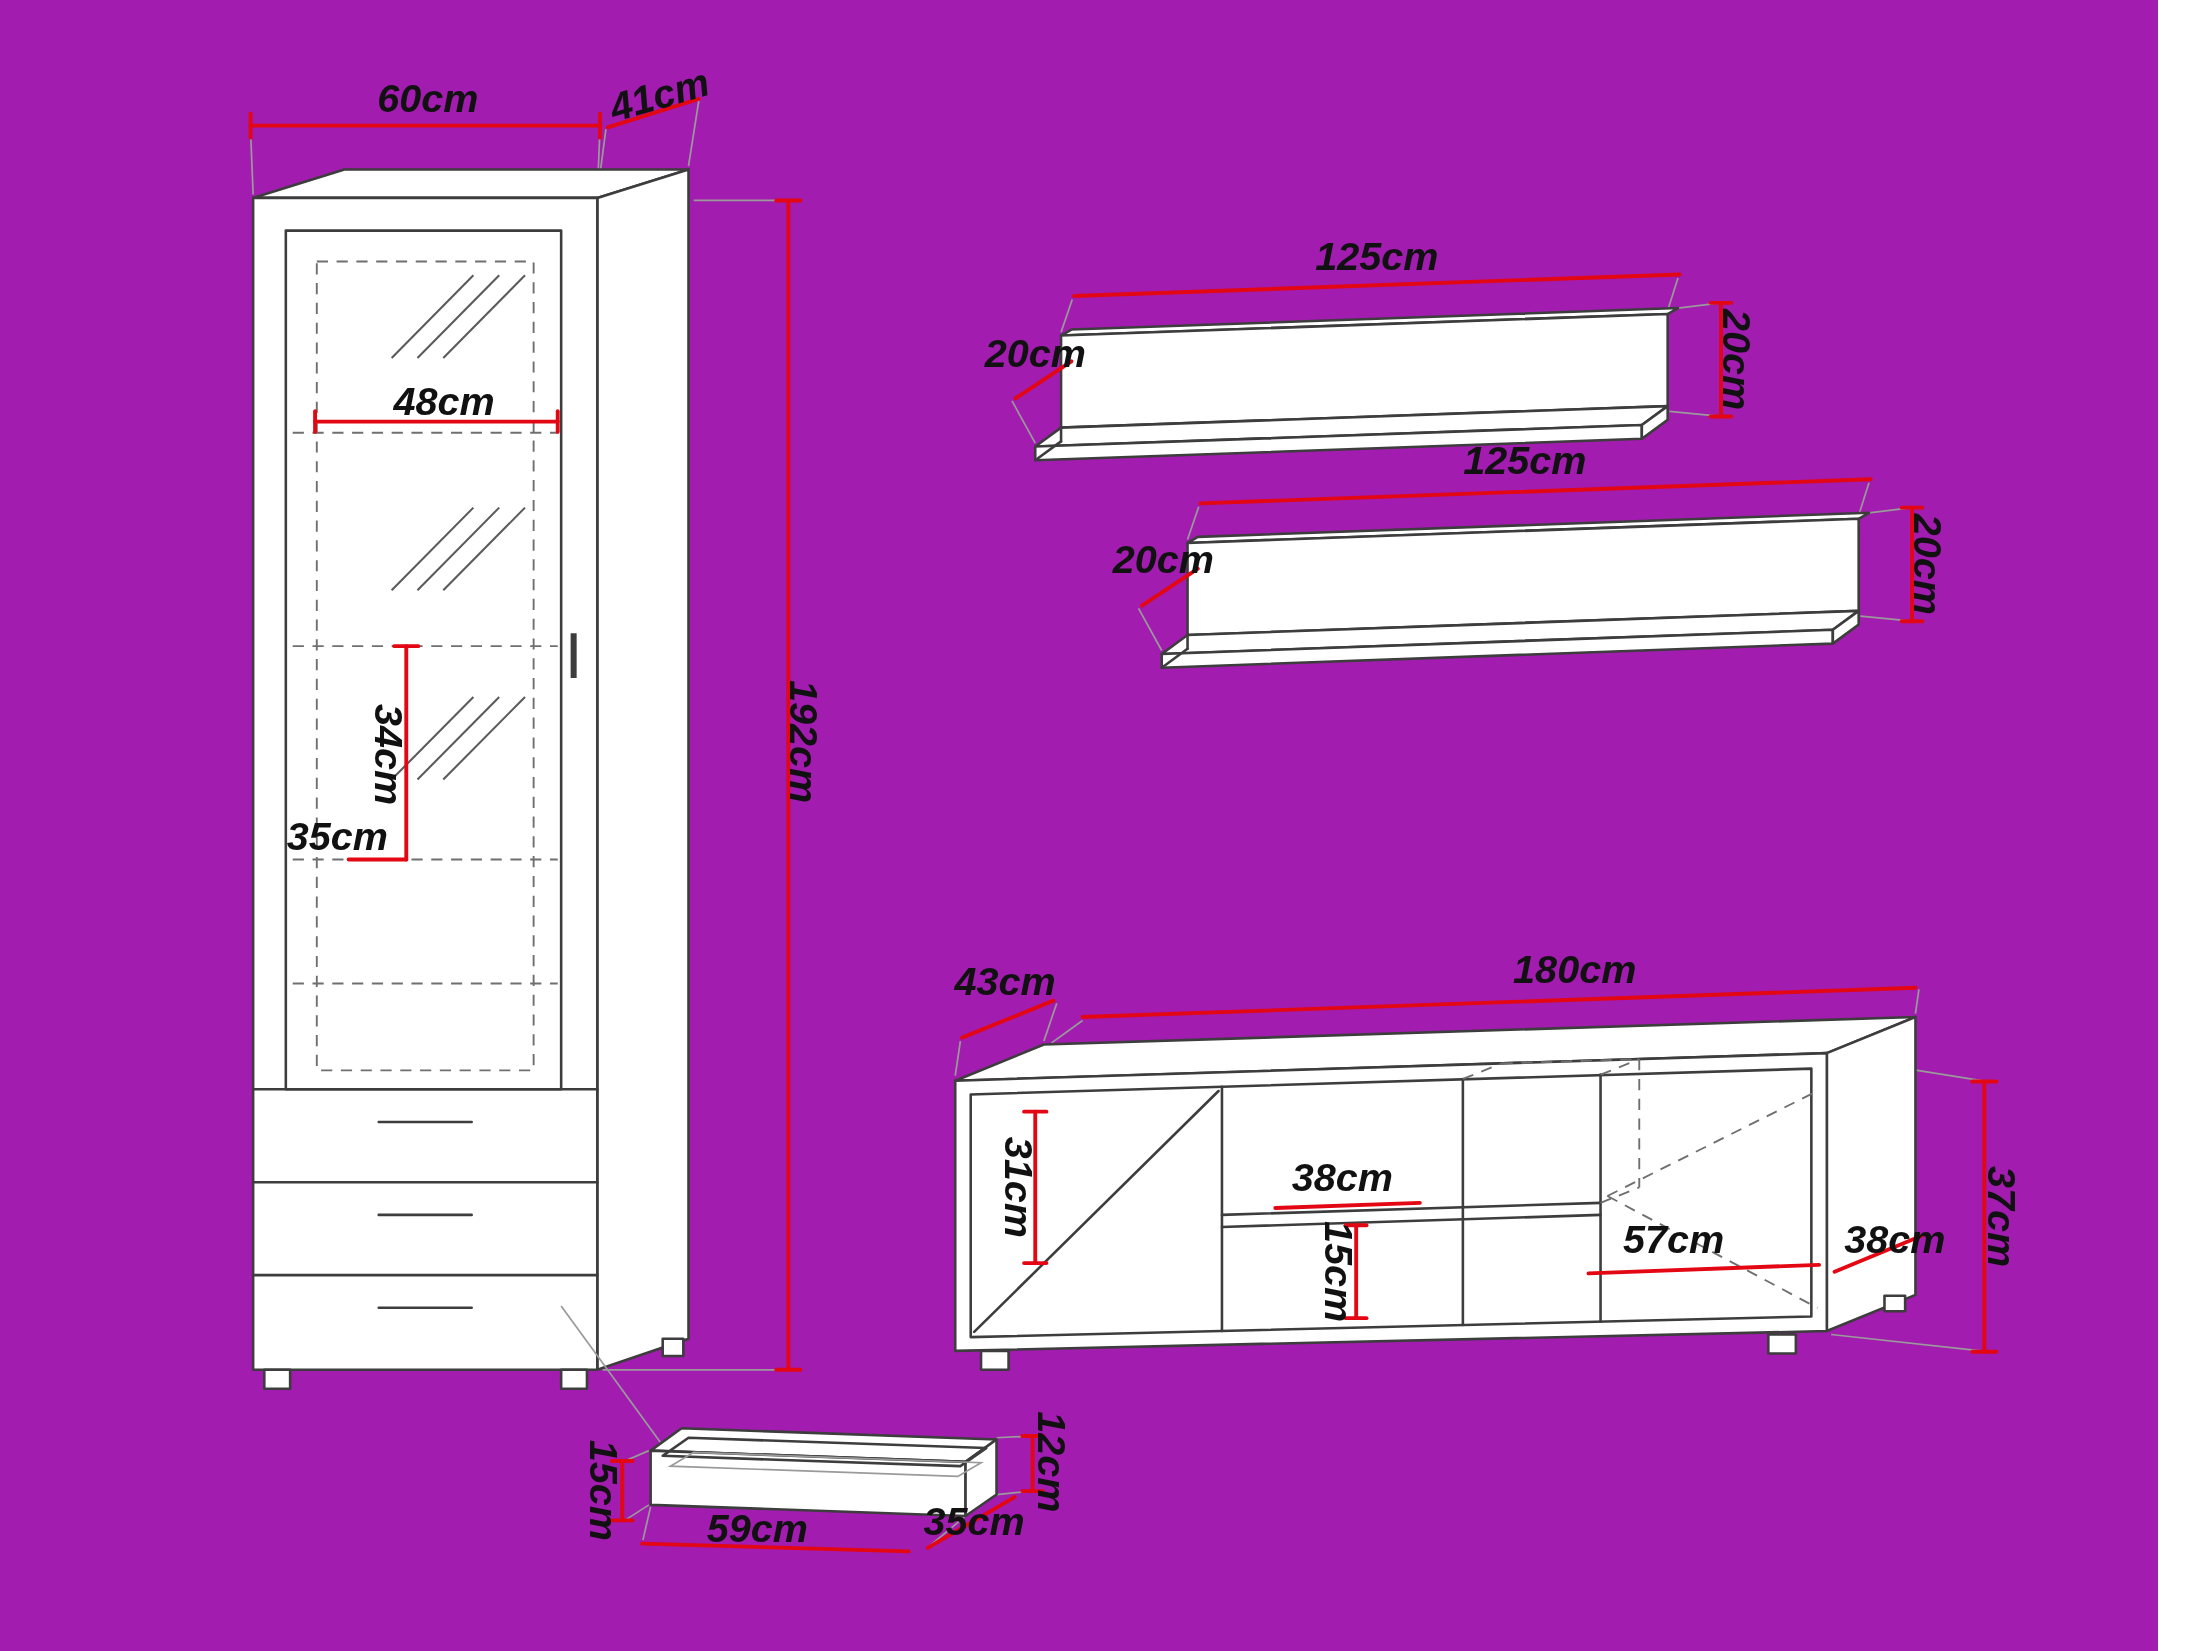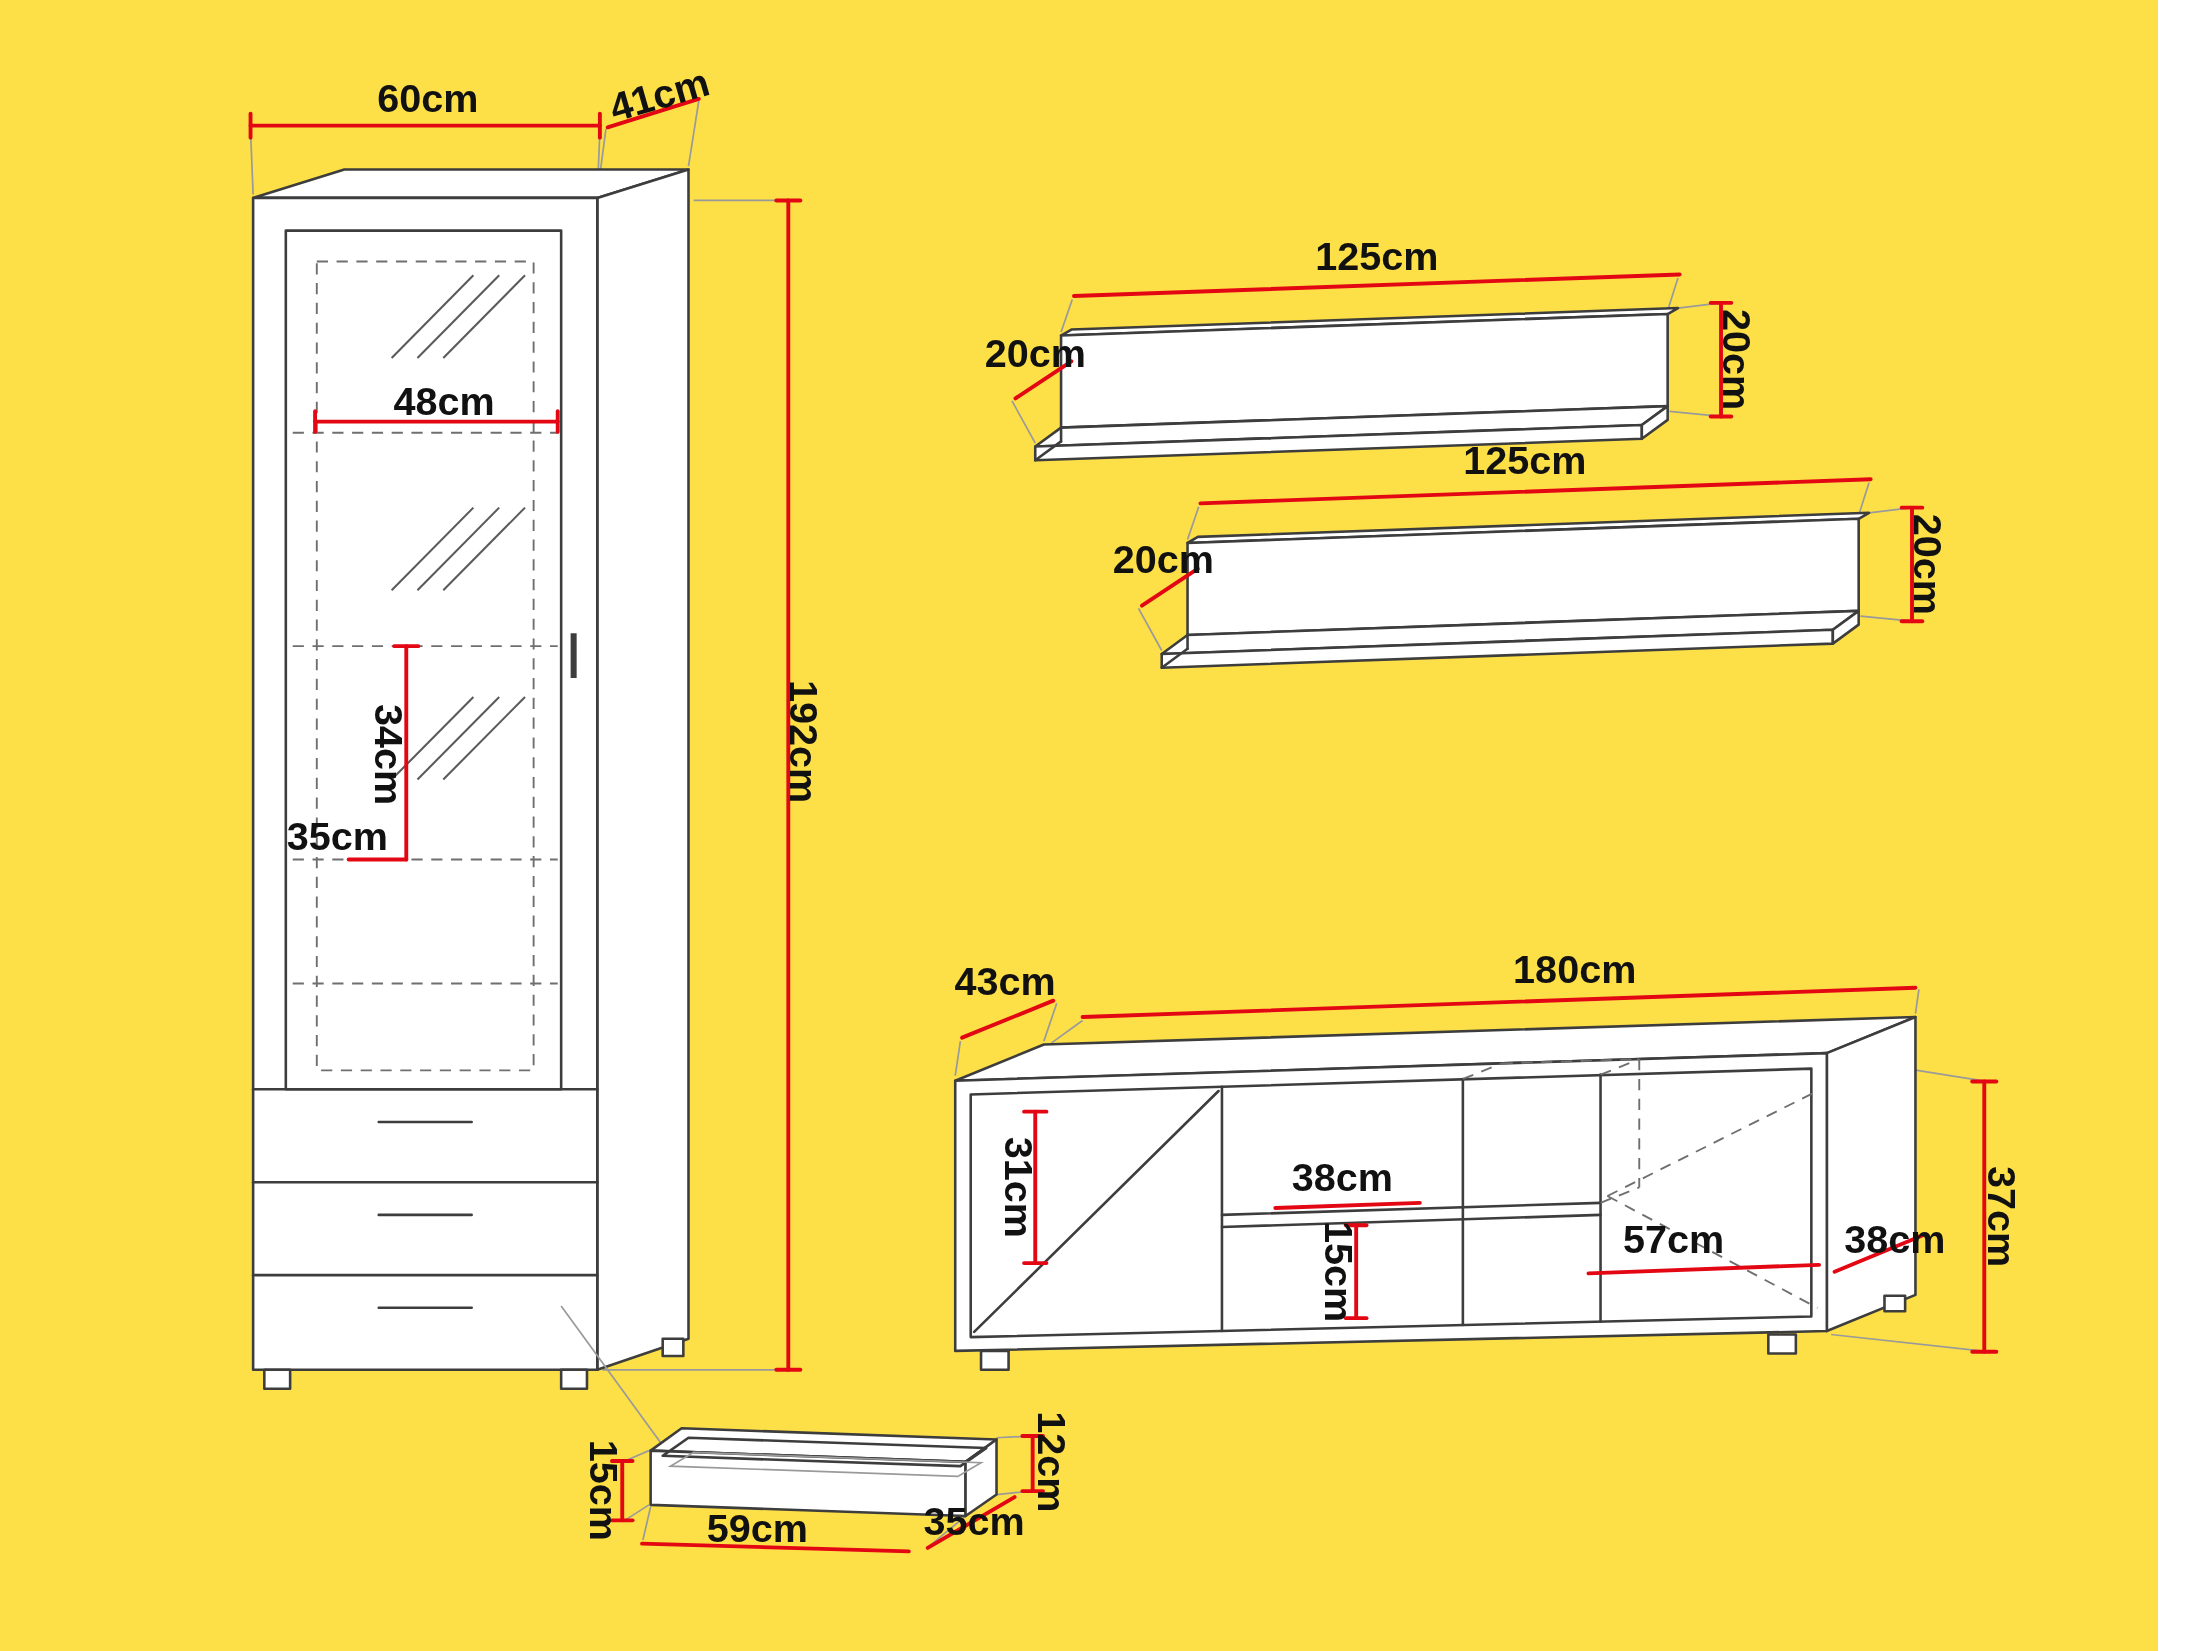--- a/index.html
+++ b/index.html
@@ -1,16 +1,16 @@
 <!DOCTYPE html>
 <html style="font-size:13.8px"><head>
 <meta charset="utf-8">
 <style>
   html,body{margin:0;padding:0;background:#ffffff;}
-  .stage{position:relative;width:2158px;height:1652px;background:#fde047;overflow:hidden;}
+  .stage{position:relative;width:2158px;height:1652px;background:#a21caf;overflow:hidden;font-style:italic;}
   svg{position:absolute;left:0;top:0;}
   .olf{fill:#ffffff;stroke:#3d3d3d;stroke-width:3;stroke-linejoin:round;}
   .ol{fill:none;stroke:#3d3d3d;stroke-width:3;stroke-linejoin:round;stroke-linecap:round;}
   .thin{fill:none;stroke:#9a9a9a;stroke-width:2;}
   .dash{fill:none;stroke:#6f6f6f;stroke-width:2.2;stroke-dasharray:13 10;}
   .red{fill:none;stroke:#e30613;stroke-width:4.5;stroke-linecap:round;}
   .dim{font-family:"Liberation Sans",sans-serif;font-weight:700;font-size:46px;fill:#111111;}
 </style>
 </head>
 <body>

